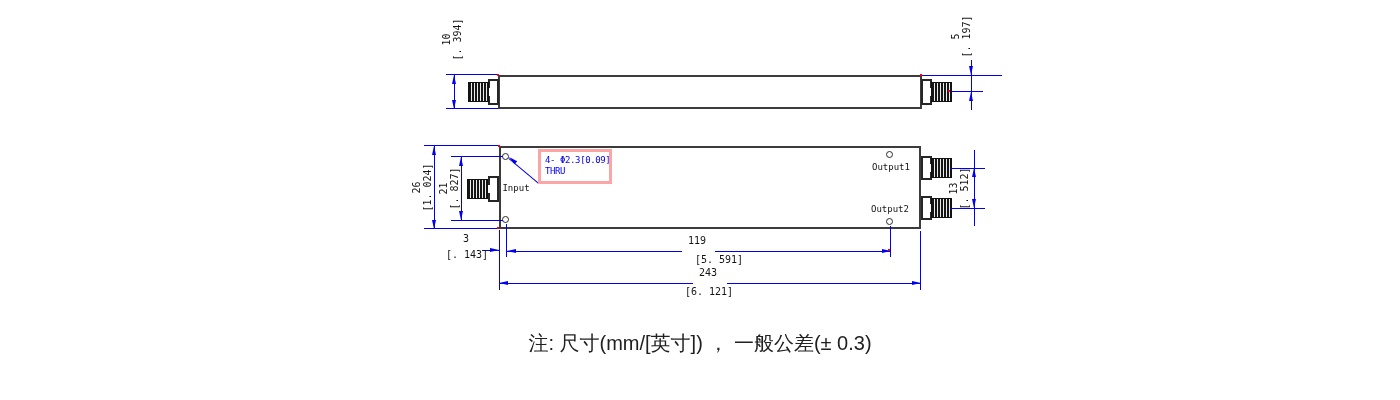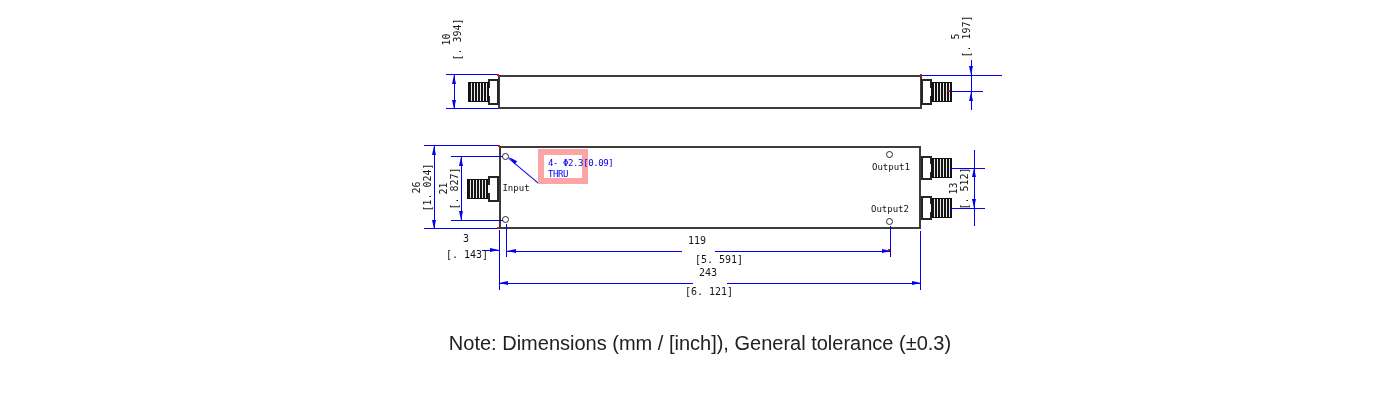--- a/index.html
+++ b/index.html
@@ -18,21 +18,21 @@
   .vl{position:absolute;width:1px;background:#0000ee;}
   .arr{position:absolute;width:0;height:0;border-style:solid;}
   .arr-up{border-width:0 2.5px 9px 2.5px;border-color:transparent transparent #0000ee transparent;}
   .arr-down{border-width:9px 2.5px 0 2.5px;border-color:#0000ee transparent transparent transparent;}
   .arr-left{border-width:2.5px 9px 2.5px 0;border-color:transparent #0000ee transparent transparent;}
   .arr-right{border-width:2.5px 0 2.5px 9px;border-color:transparent transparent transparent #0000ee;}
   .dimtxt{position:absolute;font-size:10px;line-height:10px;color:#141414;text-align:center;white-space:nowrap;}
   .vtext{position:absolute;width:60px;text-align:center;transform:rotate(-90deg);
          font-size:10px;line-height:10.5px;color:#141414;white-space:nowrap;}
   .portlbl{position:absolute;font-size:9px;line-height:9px;color:#141414;text-align:center;white-space:nowrap;}
-  .callout{position:absolute;left:538px;top:149px;width:50px;height:35px;border:6px solid #fca5a5;
+  .callout{position:absolute;left:538px;top:149px;width:74px;height:35px;border:3px solid #fca5a5;
            box-sizing:border-box;color:#0000ee;font-size:9px;line-height:11px;padding:3px 0 0 4px;
            letter-spacing:-0.4px;white-space:nowrap;}
   .leader{position:absolute;height:1px;background:#0000ee;transform-origin:left top;}
   .snap{position:absolute;width:2px;height:2px;background:#ff0000;}
   .note{position:absolute;left:300px;top:330px;width:800px;text-align:center;
         font-family:"Liberation Sans","DejaVu Sans",sans-serif;font-size:20px;line-height:26px;color:#212121;}
 </style>
 </head>
 <body>
 
@@ -173,16 +173,16 @@
   </div>
 
   <div class="snap" style="left:497px;top:74px;"></div>
   <div class="snap" style="left:920px;top:74px;"></div>
   <div class="snap" style="left:498px;top:145px;"></div>
   <div class="snap" style="left:497px;top:227px;"></div>
   <div class="snap" style="left:888px;top:249px;"></div>
   <div class="snap" style="left:948px;top:90px;"></div>
 
   <div class="note">
-    <div>Note: Dimensions (mm / [inch]), General tolerance (±0.3)</div>
+    <div>注: 尺寸(mm/[英寸]) ， 一般公差(± 0.3)</div>
   </div>
 
 </div>
 
 </body></html>

